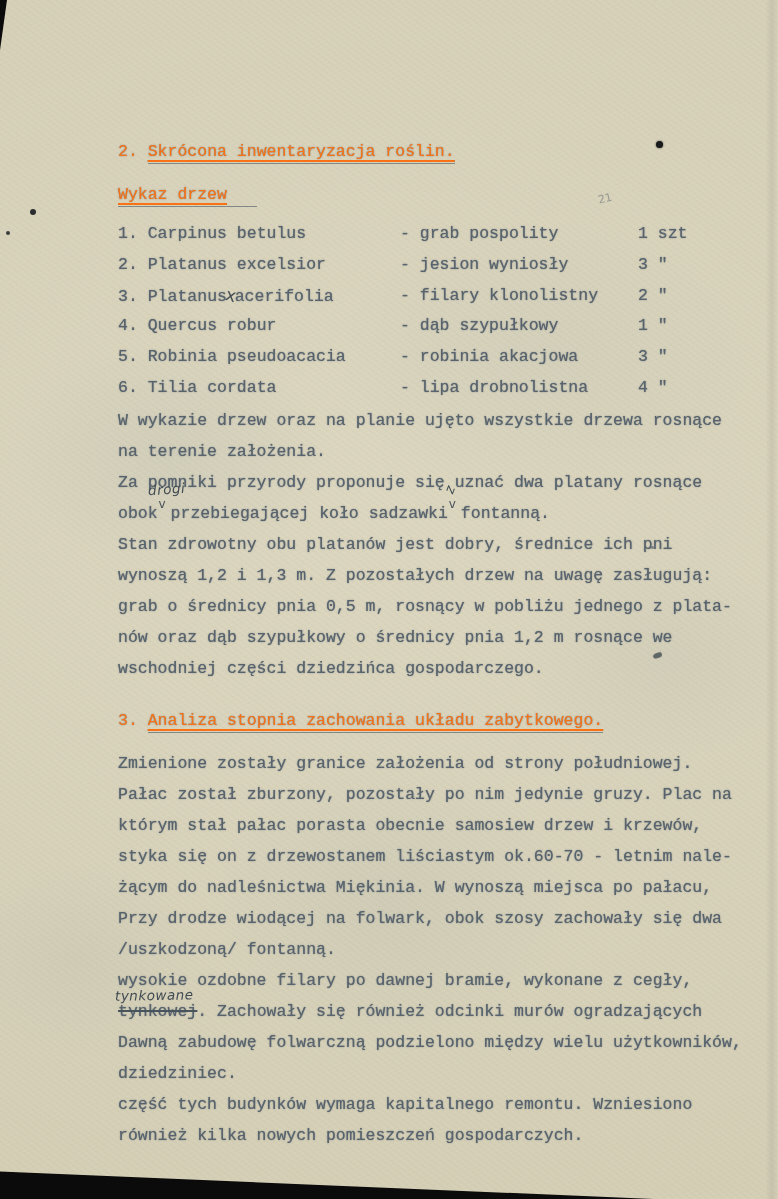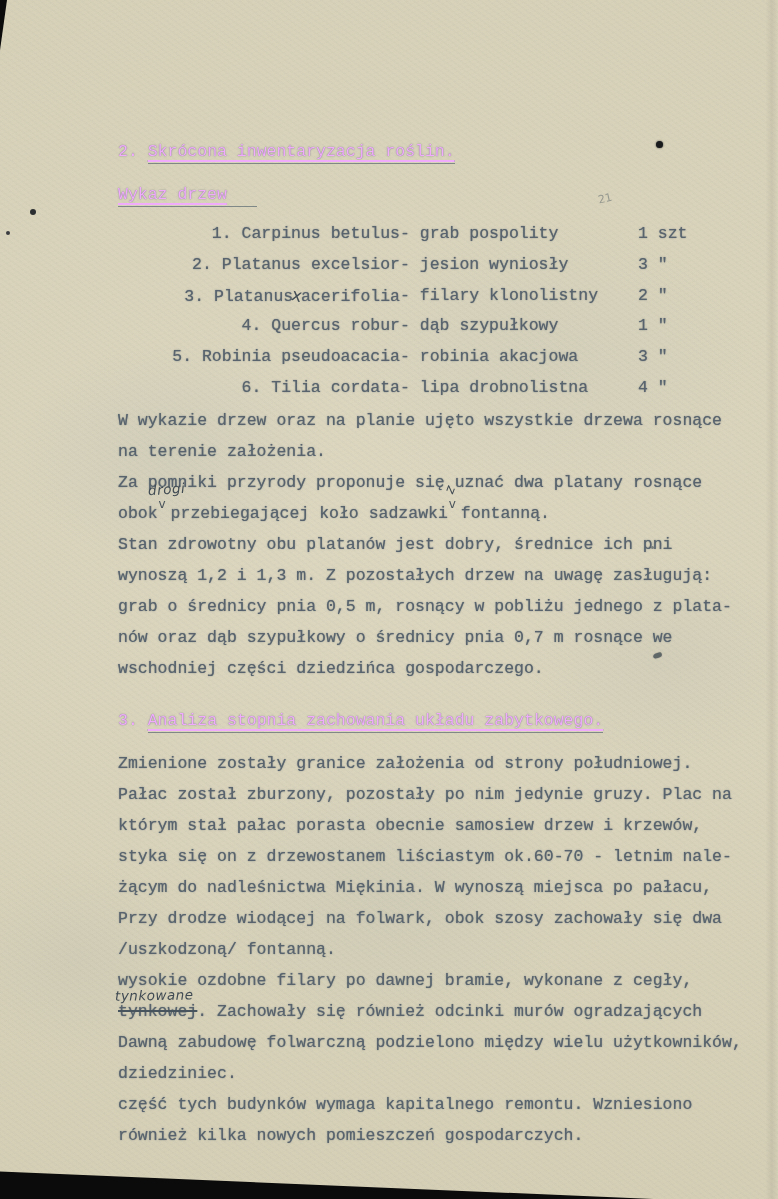--- a/index.html
+++ b/index.html
@@ -15,26 +15,26 @@
       repeating-linear-gradient(37deg, rgba(110,125,120,0.03) 0 2px, transparent 2px 5px),
       repeating-linear-gradient(-24deg, rgba(125,135,125,0.025) 0 1px, transparent 1px 4px),
       linear-gradient(90deg, transparent 98.4%, rgba(0,0,0,0.06) 99.2%, transparent 100%),
       radial-gradient(1100px 850px at 48% 42%, #ddd7c0, #d5cfb6 85%);
     clip-path:polygon(0.9% 0%,100% 0%,100% 100%,84% 100%,0% 97.7%,0% 4.2%);
   }
   .text-layer{position:absolute;left:118px;top:0;width:648px;
       font-size:16.5px;line-height:31px;color:#58636d;
       text-shadow:0 0 1.3px rgba(78,93,104,0.85);}
   .abs{position:absolute;left:0;right:0;}
-  .h{color:#f0abfc;}
+  .h{color:#f97316;}
   .ul1{text-decoration:underline;text-decoration-thickness:1.6px;text-underline-offset:4px;
        border-bottom:1.4px solid rgba(82,97,107,0.65);padding-bottom:2px;}
   .ext{padding-right:30px;}
   .row{display:flex;}
-  .c1{width:282px;flex:none;text-align:right;}
+  .c1{width:282px;flex:none;}
   .c2{width:238px;flex:none;}
   .c3{flex:none;}
   .treelist .row{height:30.8px;}
   .lh31 div{height:31px;white-space:nowrap;}
   .hw{font-family:"DejaVu Sans",sans-serif;font-style:italic;font-size:13.5px;
       color:#414b53;text-shadow:none;letter-spacing:0.5px;}
   .ins{position:relative;display:inline-block;width:13px;vertical-align:baseline;}
   .ins .caret{position:absolute;left:1px;bottom:-2px;font-family:"DejaVu Sans",sans-serif;
       font-size:12px;color:#49535b;text-shadow:none;}
   .ins .ins-word{position:absolute;left:-10px;bottom:13px;transform:rotate(-4deg);white-space:nowrap;}
@@ -108,21 +108,21 @@
     </div>
 
     <div class="abs lh31" style="top:405px;">
       <div>W wykazie drzew oraz na planie ujęto wszystkie drzewa rosnące</div>
       <div>na terenie założenia.</div>
       <div>Za pomniki przyrody proponuje się uznać dwa platany rosnące</div>
       <div><span>obok</span><span class="ins"><span class="ins-word hw">drogi</span><span class="caret">v</span></span><span>przebiegającej koło sadzawki</span><span class="ins"><span class="ins-word hw" style="transform:rotate(-70deg);left:-2px;">z</span><span class="caret">v</span></span><span>fontanną.</span></div>
       <div>Stan zdrowotny obu platanów jest dobry, średnice ich pni</div>
       <div>wynoszą 1,2 i 1,3 m. Z pozostałych drzew na uwagę zasługują:</div>
       <div>grab o średnicy pnia 0,5 m, rosnący w pobliżu jednego z plata-</div>
-      <div>nów oraz dąb szypułkowy o średnicy pnia 0,7 m rosnące we</div>
+      <div>nów oraz dąb szypułkowy o średnicy pnia 1,2 m rosnące we</div>
       <div>wschodniej części dziedzińca gospodarczego.</div>
     </div>
 
     <div class="abs h" style="top:705px;">
       <span>3.</span>
       <span class="ul1">Analiza stopnia zachowania układu zabytkowego.</span>
     </div>
 
     <div class="abs lh31" style="top:748px;">
       <div>Zmienione zostały granice założenia od strony południowej.</div>

